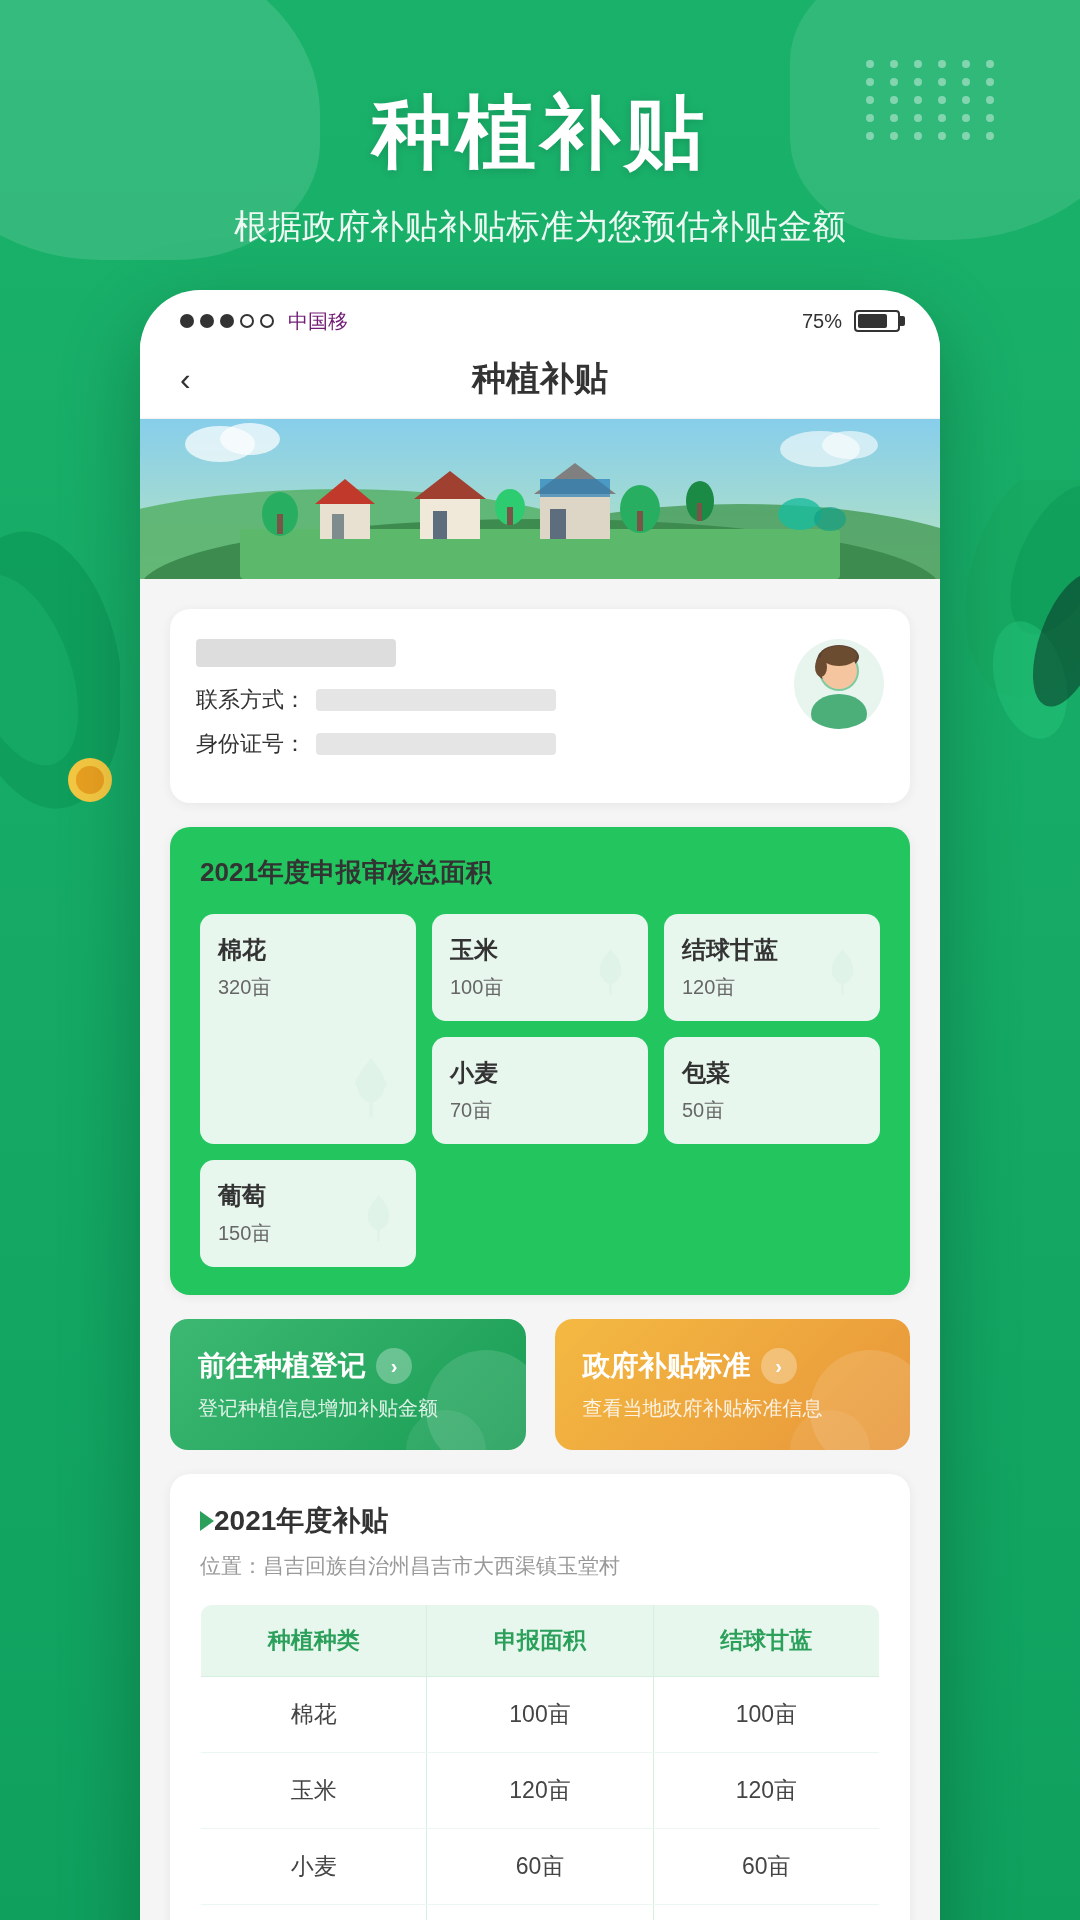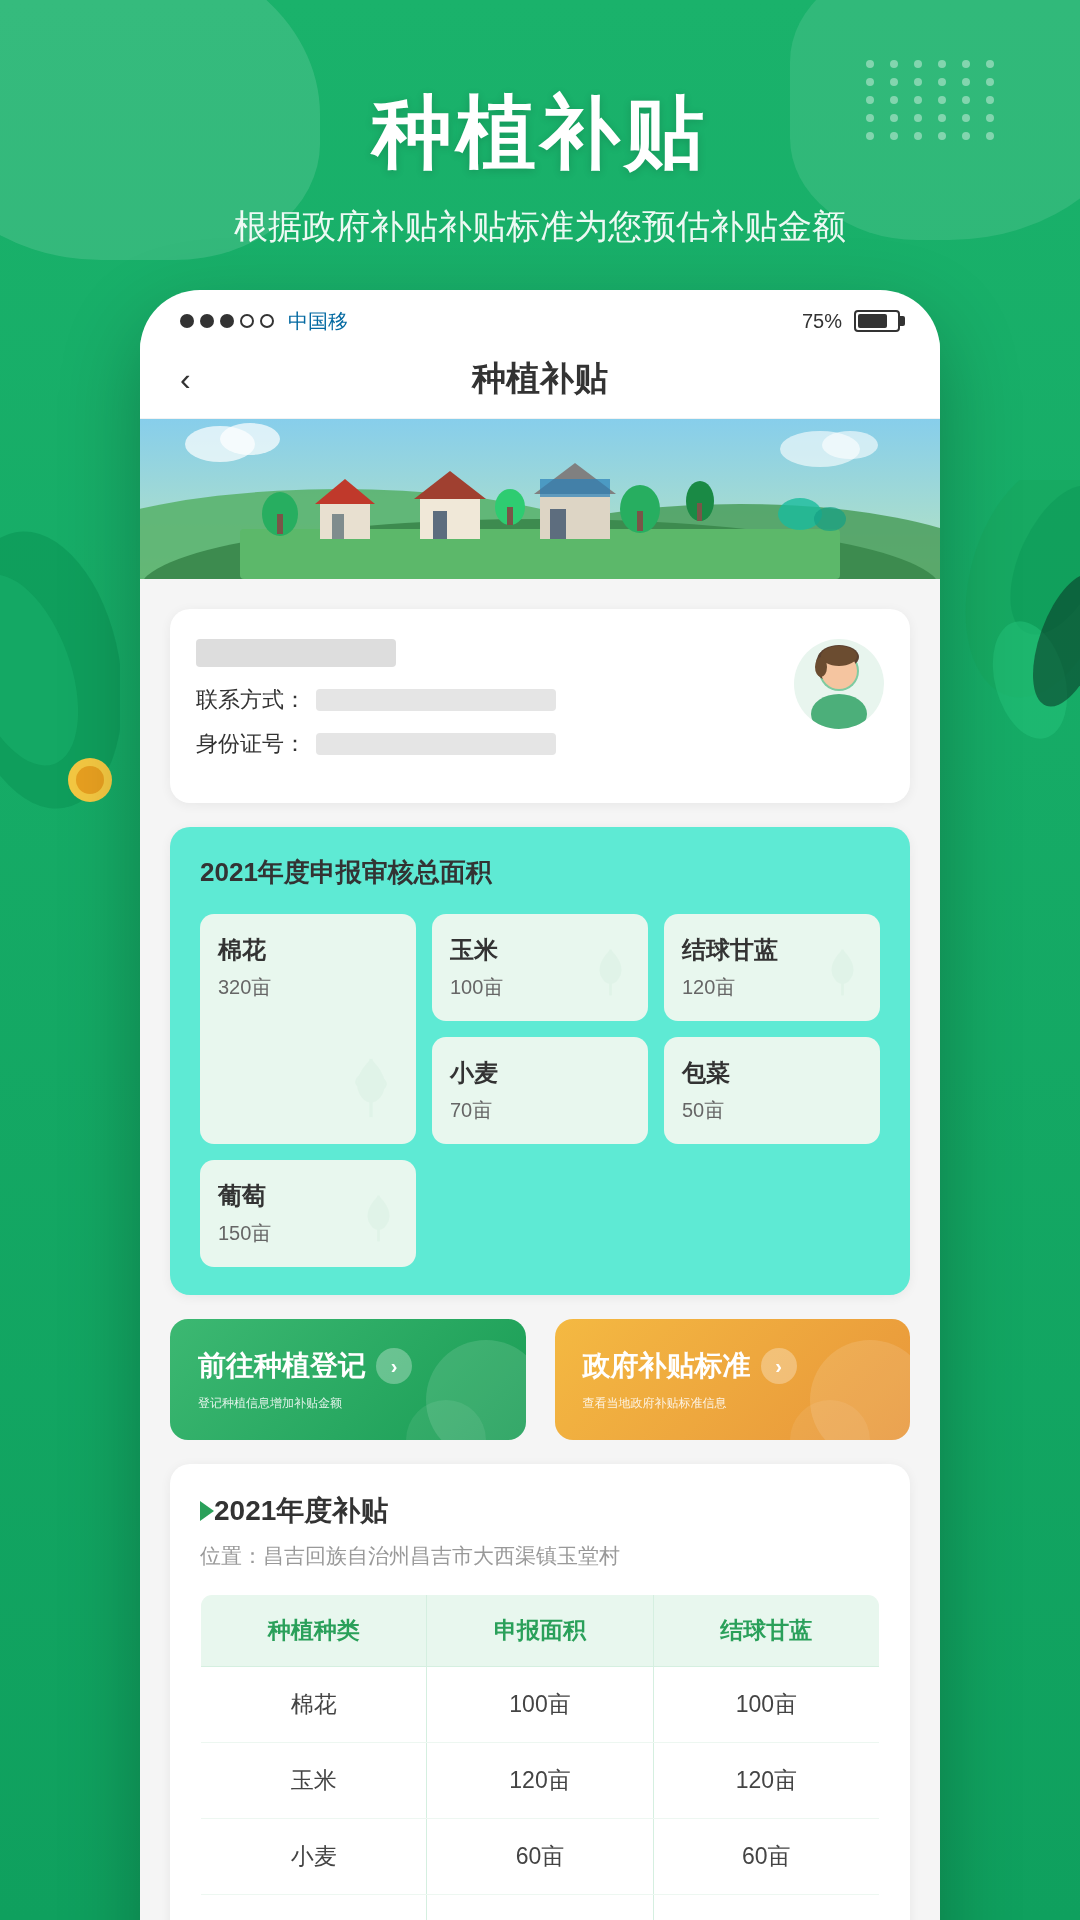--- a/index.html
+++ b/index.html
@@ -105,21 +105,21 @@
       width: 14px; height: 14px;
       background: #333;
       border-radius: 50%;
     }
     .signal-dot.empty {
       background: transparent;
       border: 2px solid #333;
     }
     .carrier-text {
       font-size: 20px;
-      color: #0369a1;
+      color: #701a75;
       margin-left: 8px;
     }
     .status-right {
       display: flex;
       align-items: center;
       gap: 12px;
     }
     .battery-text {
       font-size: 20px;
       color: #333;
@@ -235,21 +235,21 @@
       border-radius: 50%;
       background: #e8f5ee;
       display: flex;
       align-items: center;
       justify-content: center;
       overflow: hidden;
     }
 
     
     .stats-section {
-      background: #5eead4;
+      background: #22c55e;
       border-radius: 20px;
       padding: 28px 30px;
       margin-bottom: 24px;
       box-shadow: 0 2px 12px rgba(0,0,0,0.06);
     }
     .stats-title {
       font-size: 26px;
       font-weight: 700;
       color: #333;
       margin-bottom: 24px;
@@ -314,21 +314,21 @@
     .action-btn-title {
       font-size: 28px;
       font-weight: 700;
       color: #fff;
       margin-bottom: 10px;
       display: flex;
       align-items: center;
       gap: 10px;
     }
     .action-btn-desc {
-      font-size: 12px;
+      font-size: 20px;
       color: rgba(255,255,255,0.85);
     }
     .arrow-circle {
       display: inline-flex;
       align-items: center;
       justify-content: center;
       width: 36px; height: 36px;
       background: rgba(255,255,255,0.3);
       border-radius: 50%;
       font-size: 20px;

